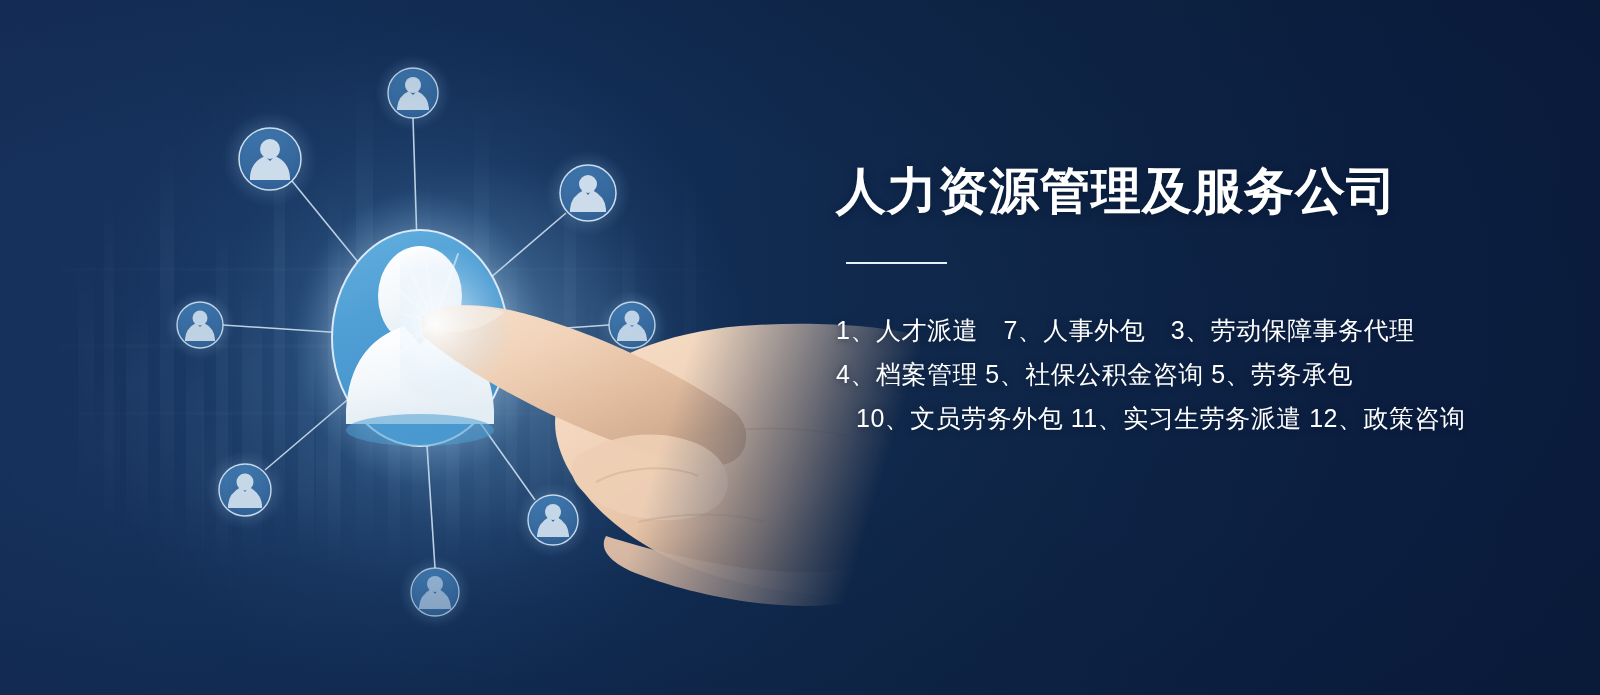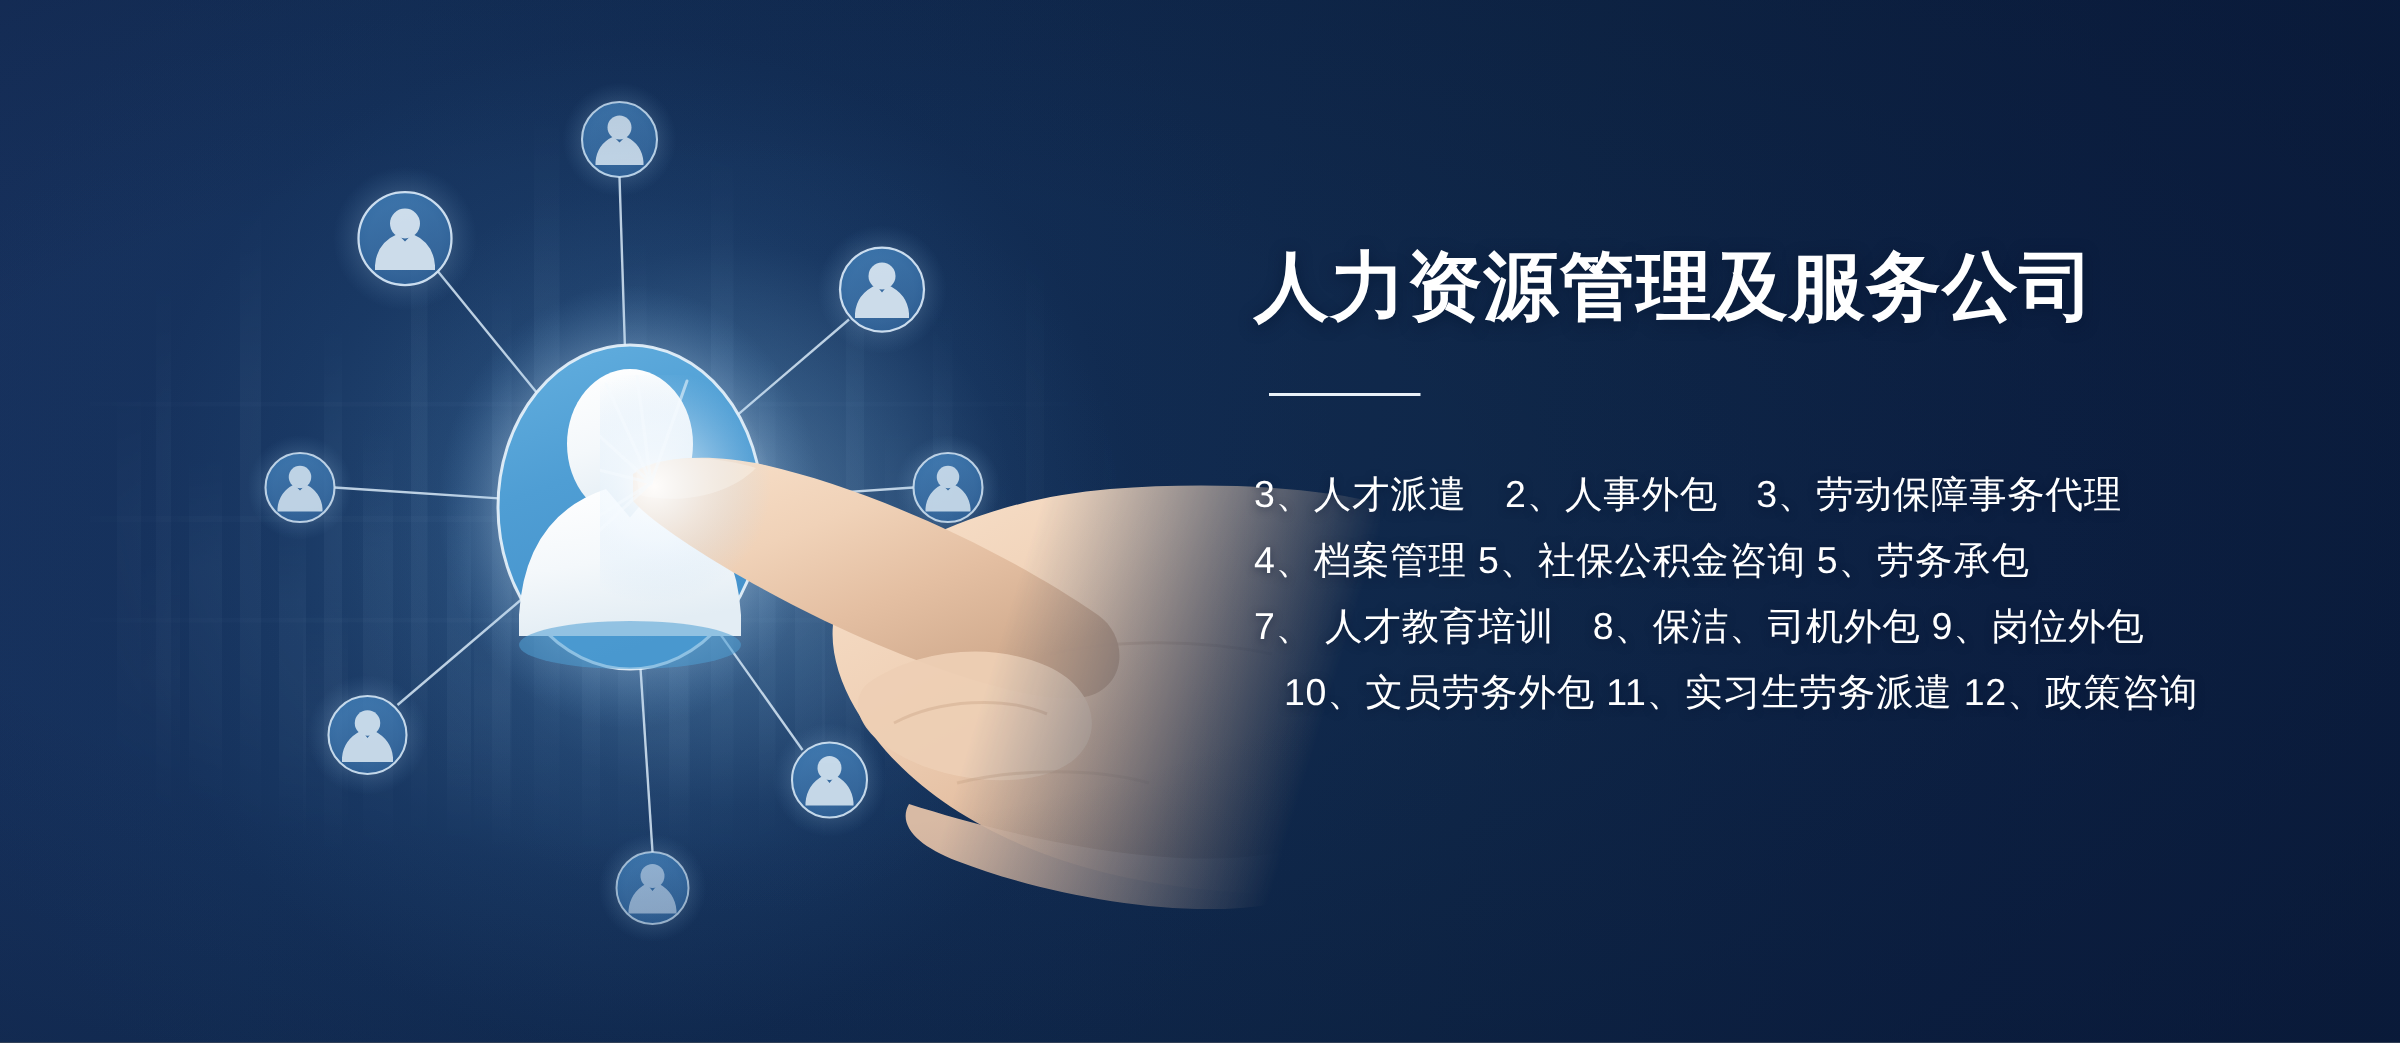--- a/index.html
+++ b/index.html
@@ -6,21 +6,21 @@
   html,body{margin:0;padding:0;background:#0d2247;}
   body{
     font-family:"Liberation Sans","DejaVu Sans",sans-serif;
     -webkit-font-smoothing:antialiased;
   }
   .banner{
     position:relative;
     width:1600px;
     height:695px;
     overflow:hidden;
-    background:#737373;
+    background:#3b82f6;
   }
   
   .bg-base{
     position:absolute; inset:0;
     background:
       linear-gradient(100deg,#17315d 0%,#143059 16%,#112b51 38%,#0f2749 62%,#0d2246 82%,#0c2043 100%);
   }
   .bg-glow{
     position:absolute;
     left:-60px; top:-120px;
@@ -371,20 +371,19 @@
       <line x1="34" y1="72" x2="-16" y2="118"></line>
     </g>
   </svg>
 
   <div class="bg-vignette"></div>
 
   <div class="content">
     <h1 class="title">人力资源管理及服务公司</h1>
     <div class="divider"></div>
     <div class="lines">
-      <div class="line indent-1">3、人才派遣　2、人事外包　3、劳动保障事务代理</div>
+      <div class="line indent-1">1、人才派遣　7、人事外包　3、劳动保障事务代理</div>
       <div class="line indent-2">4、档案管理 5、社保公积金咨询 5、劳务承包</div>
-      <div class="line indent-3">7、 人才教育培训　8、保洁、司机外包 9、岗位外包</div>
       <div class="line indent-4">10、文员劳务外包 11、实习生劳务派遣 12、政策咨询</div>
     </div>
   </div>
 
 </div>
 
 </body></html>

